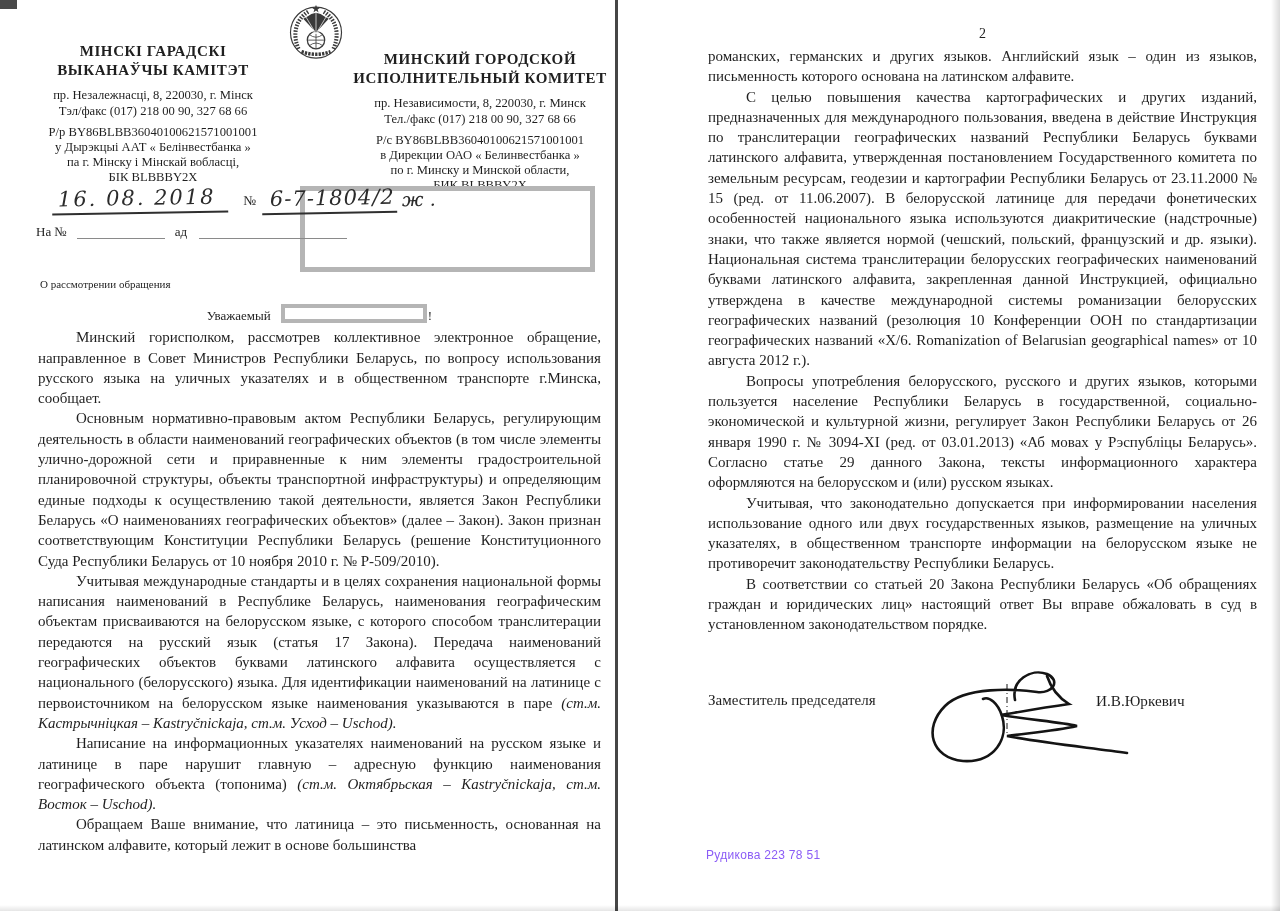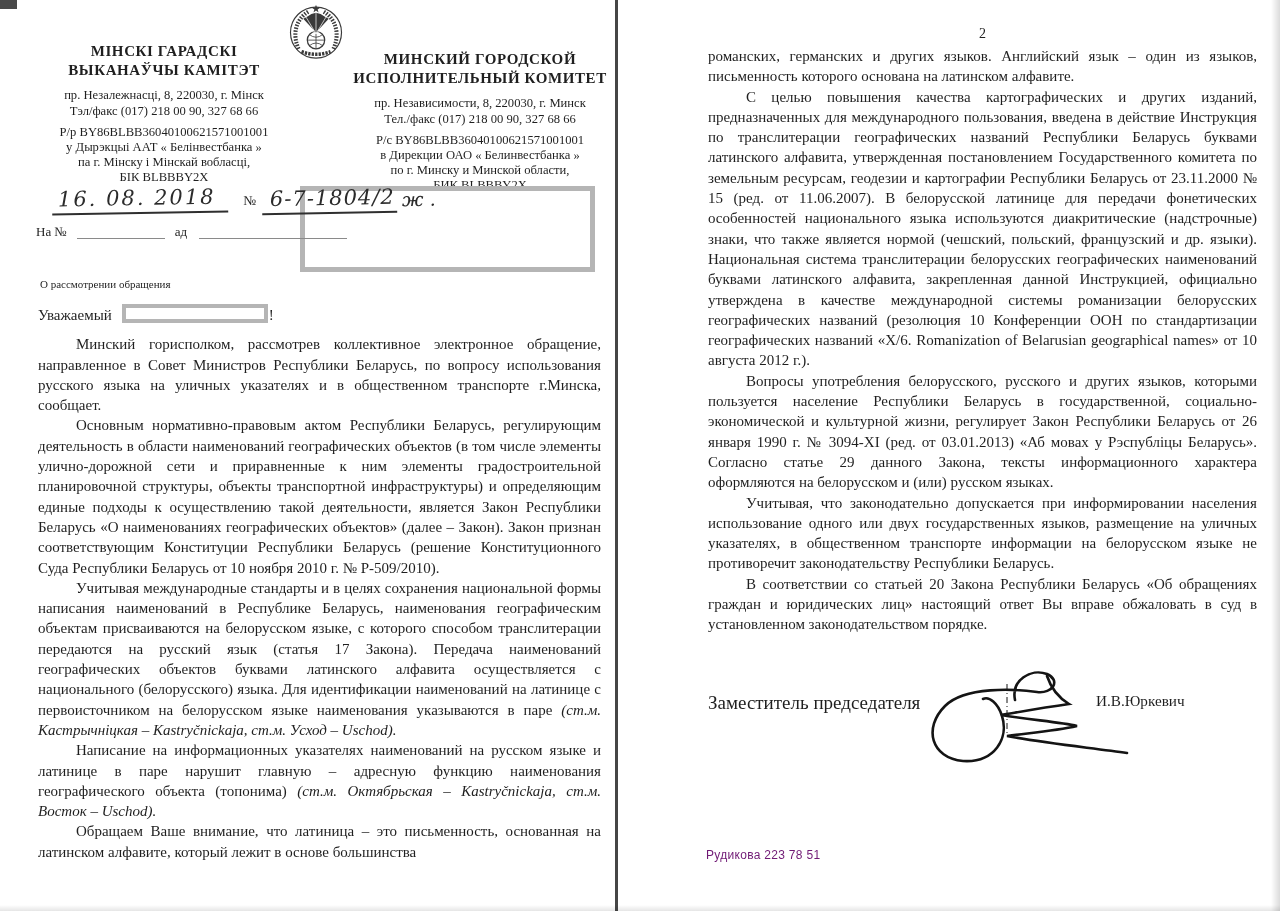--- a/index.html
+++ b/index.html
@@ -9,21 +9,21 @@
   
   .corner-artifact{position:absolute;left:0;top:0;width:17px;height:9px;background:#4a4a4a;}
   .divider{position:absolute;left:615px;top:0;width:3px;height:911px;background:#464646;}
   .edge-right{position:absolute;right:0;top:0;width:9px;height:911px;
               background:linear-gradient(to right,rgba(0,0,0,0),rgba(0,0,0,0.14));}
   .edge-bottom{position:absolute;left:0;bottom:0;width:1280px;height:6px;
                background:linear-gradient(to bottom,rgba(0,0,0,0),rgba(0,0,0,0.10));}
 
   
   .lh-col{position:absolute;text-align:center;}
-  .lh-by{left:28px;top:42px;width:272px;font-family:Liberation Serif, serif;}
+  .lh-by{left:17px;top:42px;width:272px;font-family:Liberation Serif, serif;}
   .lh-ru{left:342px;top:50px;width:276px;}
   .lh-title{font-weight:bold;font-size:15px;line-height:19px;letter-spacing:0.6px;}
   .lh-addr{font-size:12.6px;line-height:15.5px;margin-top:8px;}
   .lh-acc{font-size:12.6px;line-height:15px;margin-top:6px;}
   .emblem{position:absolute;left:287px;top:3px;}
 
   
   .date-row{position:absolute;left:52px;top:186px;display:flex;align-items:flex-end;white-space:nowrap;}
   .hand{font-family:"DejaVu Serif",serif;font-style:italic;color:#2b2b2b;transform:rotate(-1deg);}
   .hand-date{font-size:21px;letter-spacing:2px;border-bottom:2px solid #2f2f2f;padding:0 12px 2px 6px;}
@@ -39,31 +39,31 @@
   .redact-block{position:absolute;left:300px;top:186px;width:285px;height:76px;
                 border:5px solid #b5b5b5;background:#ffffff;}
   .redact-inline{display:inline-block;width:138px;height:11px;border:4px solid #b5b5b5;
                  background:#ffffff;vertical-align:-3px;margin:0 1px 0 10px;}
 
   
   .subject{position:absolute;left:40px;top:278px;font-size:11px;}
   .body-text{position:absolute;text-align:justify;}
   .body-left{left:38px;top:304px;width:563px;}
   .body-right{left:708px;top:46px;width:549px;}
-  .salutation{text-align:left;font-size:15px;line-height:20.3px;margin-bottom:9px;}
+  .salutation{text-align:center;font-size:13px;line-height:20.3px;margin-bottom:1px;}
   .body-text p{margin:0;text-indent:38px;font-size:15px;line-height:20.3px;}
   .body-text p.no-indent{text-indent:0;}
   .ital{font-style:italic;}
 
   
   .page-number{position:absolute;left:708px;top:26px;width:549px;text-align:center;font-size:14px;}
-  .sig-title{position:absolute;left:708px;top:692px;font-size:19px;}
+  .sig-title{position:absolute;left:708px;top:692px;font-size:15px;}
   .sig-name{position:absolute;left:1096px;top:692px;font-size:15.2px;}
   .signature{position:absolute;left:903px;top:666px;}
-  .footer-note{position:absolute;left:706px;top:848px;font-size:12px;color:#701a75;
+  .footer-note{position:absolute;left:706px;top:848px;font-size:12px;color:#8b5cf6;
                font-family:"Liberation Sans",sans-serif;letter-spacing:0.3px;}
 </style>
 </head>
 <body>
 
 <div class="scan">
 
   <div class="corner-artifact"></div>
   <div class="divider"></div>
   <div class="edge-right"></div>

